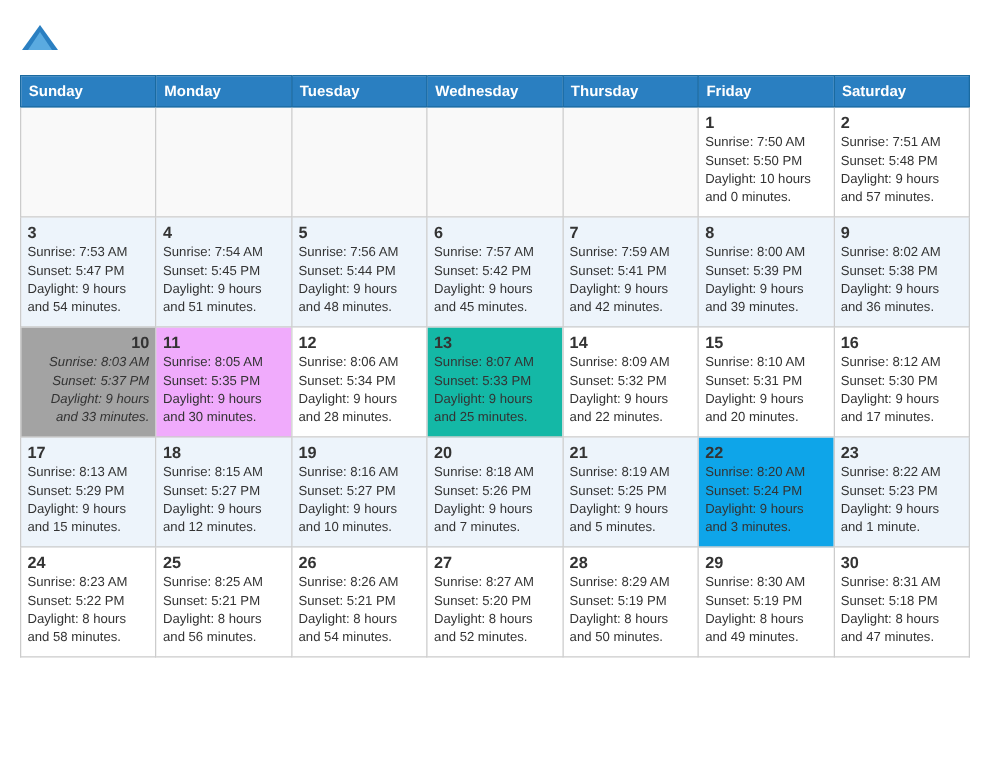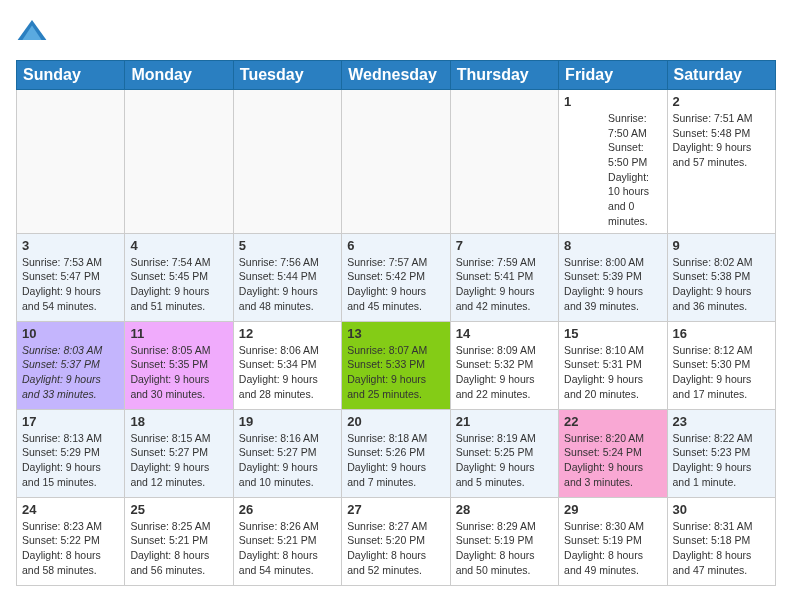--- a/index.html
+++ b/index.html
@@ -55,21 +55,21 @@
     .calendar {
       width: 100%;
       border-collapse: collapse;
       font-size: 11px;
     }
     .calendar th {
       background: #2a7fc1;
       color: #fff;
       text-align: left;
       padding: 5px 6px;
-      font-size: 16px;
+      font-size: 12px;
       font-weight: bold;
       border: 1px solid #1a6aa0;
     }
     .calendar td {
       border: 1px solid #ccc;
       vertical-align: top;
       padding: 4px 5px;
       width: 108px;
       height: 88px;
       color: #333;
@@ -129,21 +129,21 @@
   </thead>
   <tbody id="calendar-body">
   <tr>
         <td class="empty"></td>
         <td class="empty"></td>
         <td class="empty"></td>
         <td class="empty"></td>
         <td class="empty"></td>
         <td style="background: rgb(255, 255, 255);">
           <span class="day-num">1</span>
-          <div class="day-info" style="white-space: pre-line; margin-left: 44px;">Sunrise: 7:50 AM
+          <div class="day-info" style="white-space: pre-line;">Sunrise: 7:50 AM
 Sunset: 5:50 PM
 Daylight: 10 hours
 and 0 minutes.</div>
         </td>
         <td style="background: rgb(255, 255, 255);">
           <span class="day-num">2</span>
           <div class="day-info" style="white-space: pre-line;">Sunrise: 7:51 AM
 Sunset: 5:48 PM
 Daylight: 9 hours
 and 57 minutes.</div>
@@ -194,42 +194,42 @@
         </td>
         <td style="background: rgb(237, 244, 251);">
           <span class="day-num">9</span>
           <div class="day-info" style="white-space: pre-line;">Sunrise: 8:02 AM
 Sunset: 5:38 PM
 Daylight: 9 hours
 and 36 minutes.</div>
         </td>
       </tr>
       <tr>
-        <td style="background: #c4b5fd;">
+        <td style="background: #a3a3a3; text-align: right;">
           <span class="day-num">10</span>
           <div class="day-info" style="white-space: pre-line; font-style: italic;">Sunrise: 8:03 AM
 Sunset: 5:37 PM
 Daylight: 9 hours
 and 33 minutes.</div>
         </td>
         <td style="background: #f0abfc;">
           <span class="day-num">11</span>
           <div class="day-info" style="white-space: pre-line;">Sunrise: 8:05 AM
 Sunset: 5:35 PM
 Daylight: 9 hours
 and 30 minutes.</div>
         </td>
         <td style="background: rgb(255, 255, 255); margin-left: 15px;">
           <span class="day-num">12</span>
           <div class="day-info" style="white-space: pre-line;">Sunrise: 8:06 AM
 Sunset: 5:34 PM
 Daylight: 9 hours
 and 28 minutes.</div>
         </td>
-        <td style="background: #84cc16;">
+        <td style="background: #14b8a6;">
           <span class="day-num">13</span>
           <div class="day-info" style="white-space: pre-line;">Sunrise: 8:07 AM
 Sunset: 5:33 PM
 Daylight: 9 hours
 and 25 minutes.</div>
         </td>
         <td style="background: rgb(255, 255, 255);">
           <span class="day-num">14</span>
           <div class="day-info" style="white-space: pre-line;">Sunrise: 8:09 AM
 Sunset: 5:32 PM
@@ -280,21 +280,21 @@
 Daylight: 9 hours
 and 7 minutes.</div>
         </td>
         <td style="background: rgb(237, 244, 251);">
           <span class="day-num">21</span>
           <div class="day-info" style="white-space: pre-line;">Sunrise: 8:19 AM
 Sunset: 5:25 PM
 Daylight: 9 hours
 and 5 minutes.</div>
         </td>
-        <td style="background: #f9a8d4;">
+        <td style="background: #0ea5e9;">
           <span class="day-num">22</span>
           <div class="day-info" style="white-space: pre-line;">Sunrise: 8:20 AM
 Sunset: 5:24 PM
 Daylight: 9 hours
 and 3 minutes.</div>
         </td>
         <td style="background: rgb(237, 244, 251);">
           <span class="day-num">23</span>
           <div class="day-info" style="white-space: pre-line;">Sunrise: 8:22 AM
 Sunset: 5:23 PM

